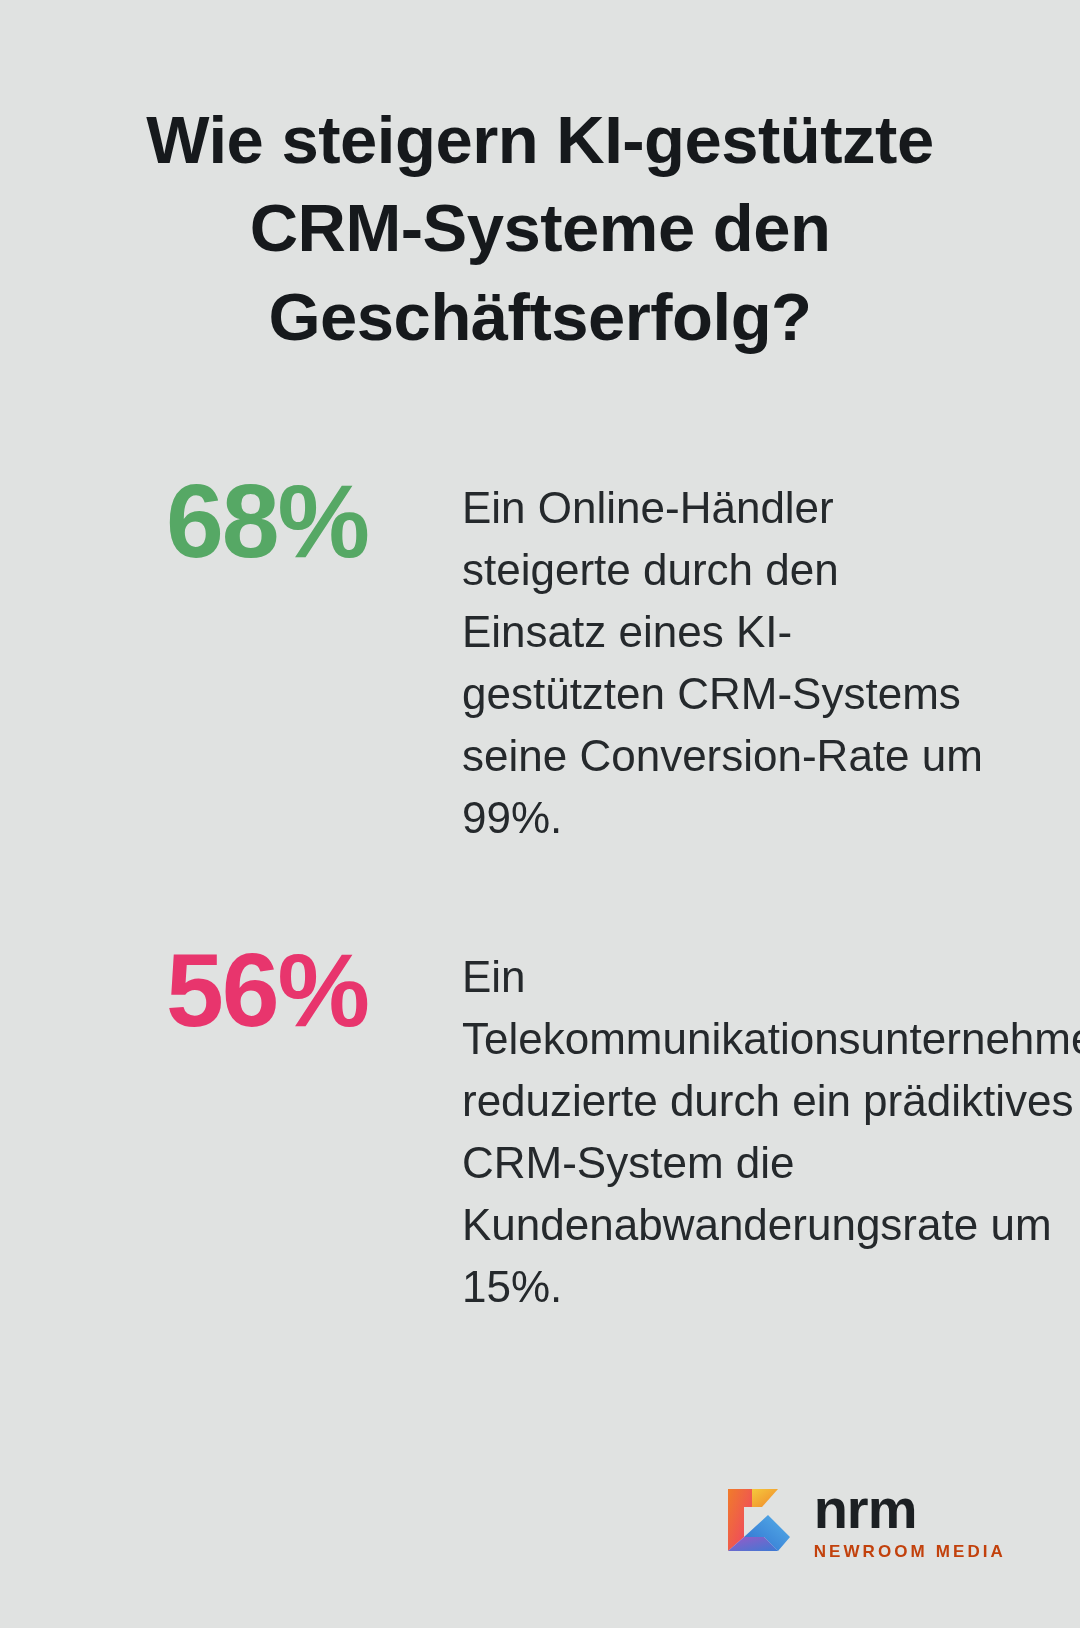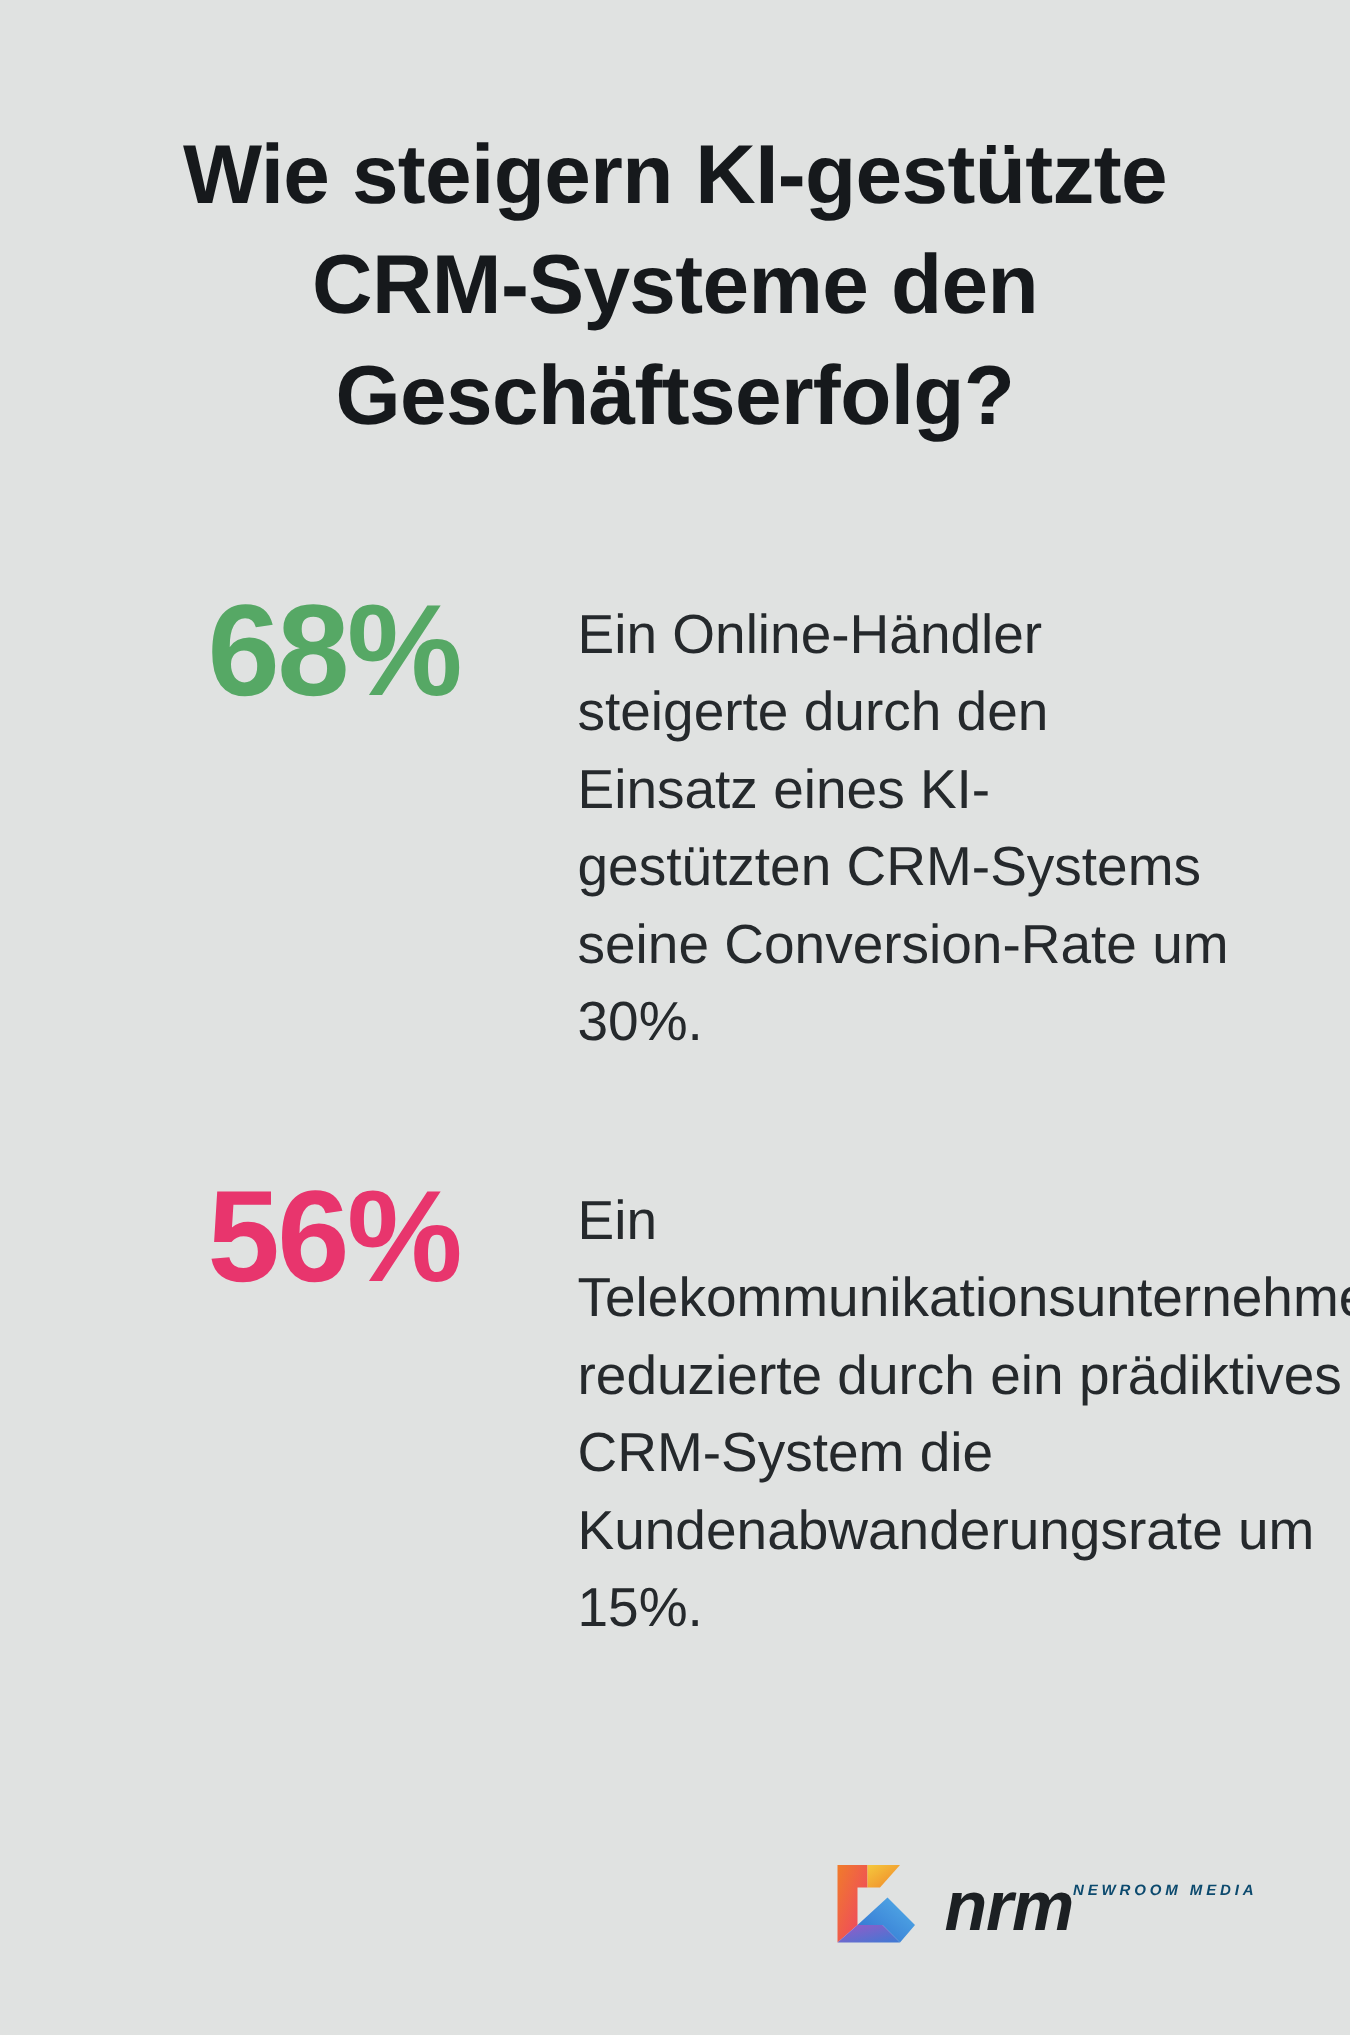--- a/index.html
+++ b/index.html
@@ -81,53 +81,52 @@
   }
 
   .logo-mark {
     width: 74px;
     height: 74px;
     display: block;
   }
 
   .logo-word {
     display: flex;
-    flex-direction: row;
+    flex-direction: column;
     justify-content: center;
-    font-style: italic;
   }
 
   .logo-name {
     font-size: 56px;
     font-weight: bold;
     line-height: 0.95;
     color: #1c2023;
     letter-spacing: -1px;
   }
 
   .logo-tagline {
-    font-size: 12px;
+    font-size: 17px;
     letter-spacing: 3.1px;
-    color: #0c4a6e;
+    color: #c2410c;
     font-weight: bold;
     margin-top: 7px;
   }
 </style>
 </head>
 <body>
 
 <div class="infographic">
 
   <h1 class="headline">Wie steigern KI-gestützte CRM-Systeme den Geschäftserfolg?</h1>
 
   <div class="stats">
 
     <div class="stat-row">
       <div class="stat-figure green">68%</div>
-      <div class="stat-text">Ein Online-Händler steigerte durch den Einsatz eines KI-gestützten CRM-Systems seine Conversion-Rate um 30%.</div>
+      <div class="stat-text">Ein Online-Händler steigerte durch den Einsatz eines KI-gestützten CRM-Systems seine Conversion-Rate um 99%.</div>
     </div>
 
     <div class="stat-row">
       <div class="stat-figure pink">56%</div>
       <div class="stat-text">Ein Telekommunikationsunternehmen reduzierte durch ein prädiktives CRM-System die Kundenabwanderungsrate um 15%.</div>
     </div>
 
   </div>
 
   <div class="logo-area">

